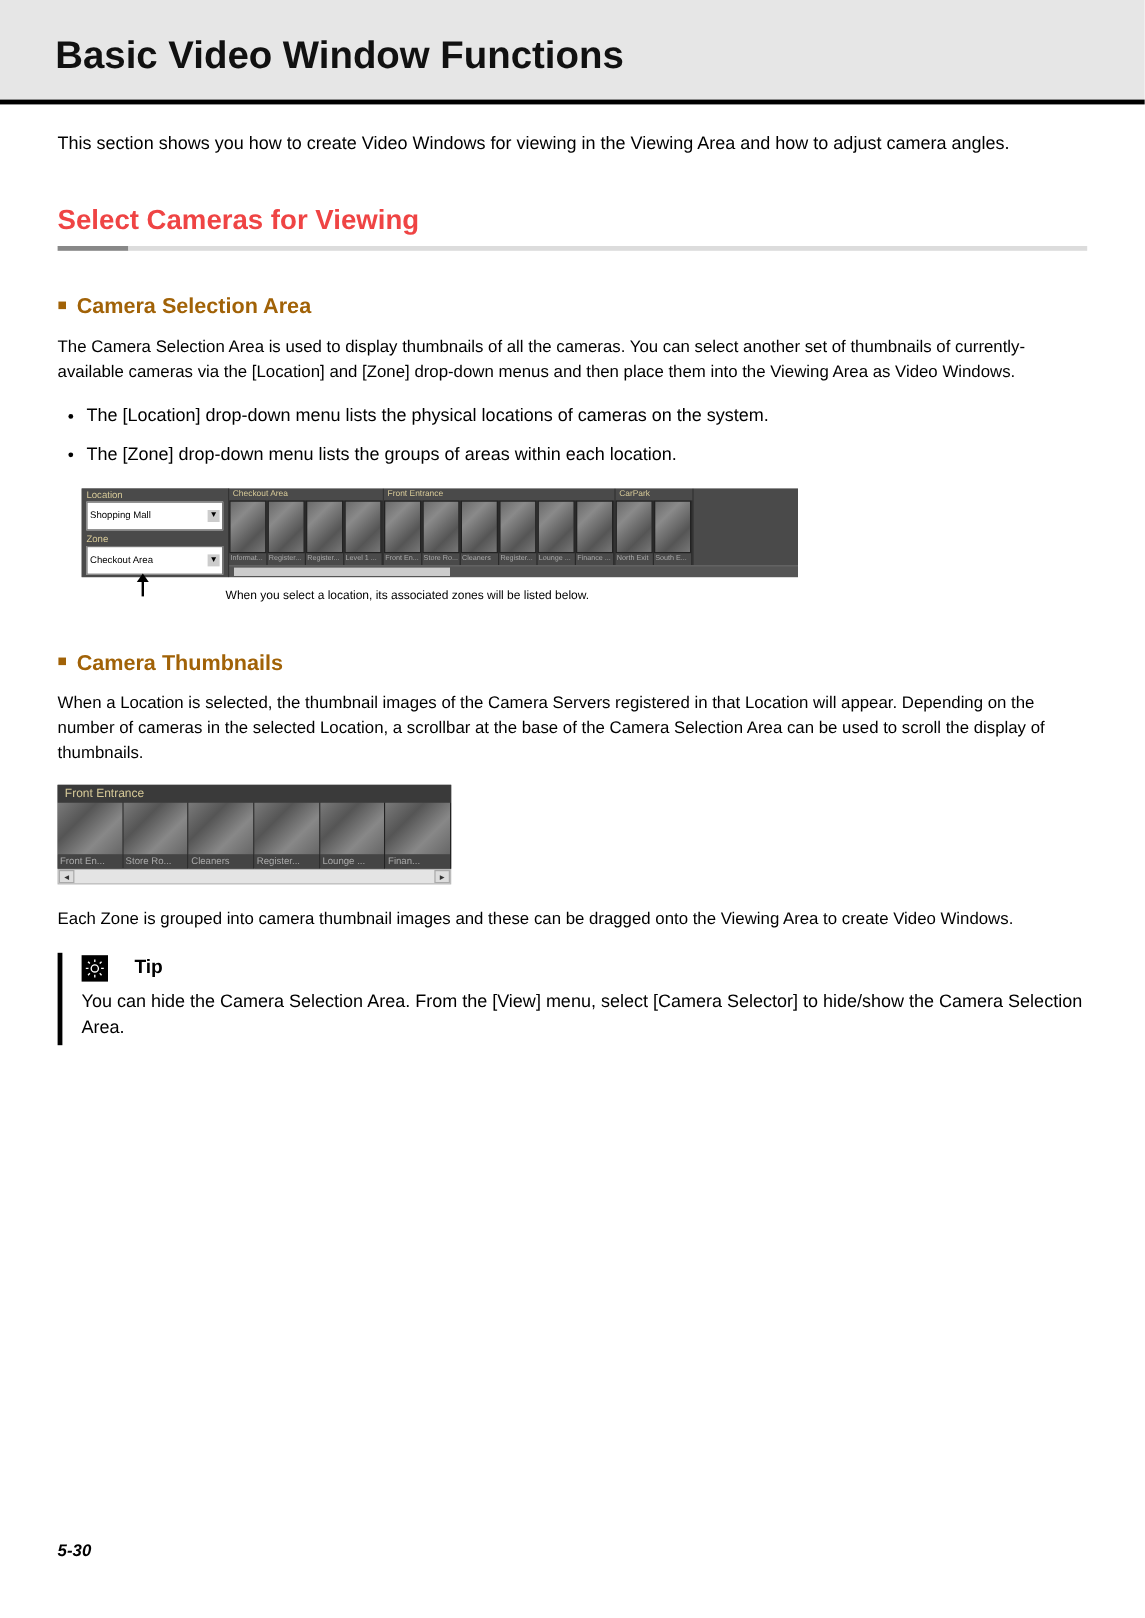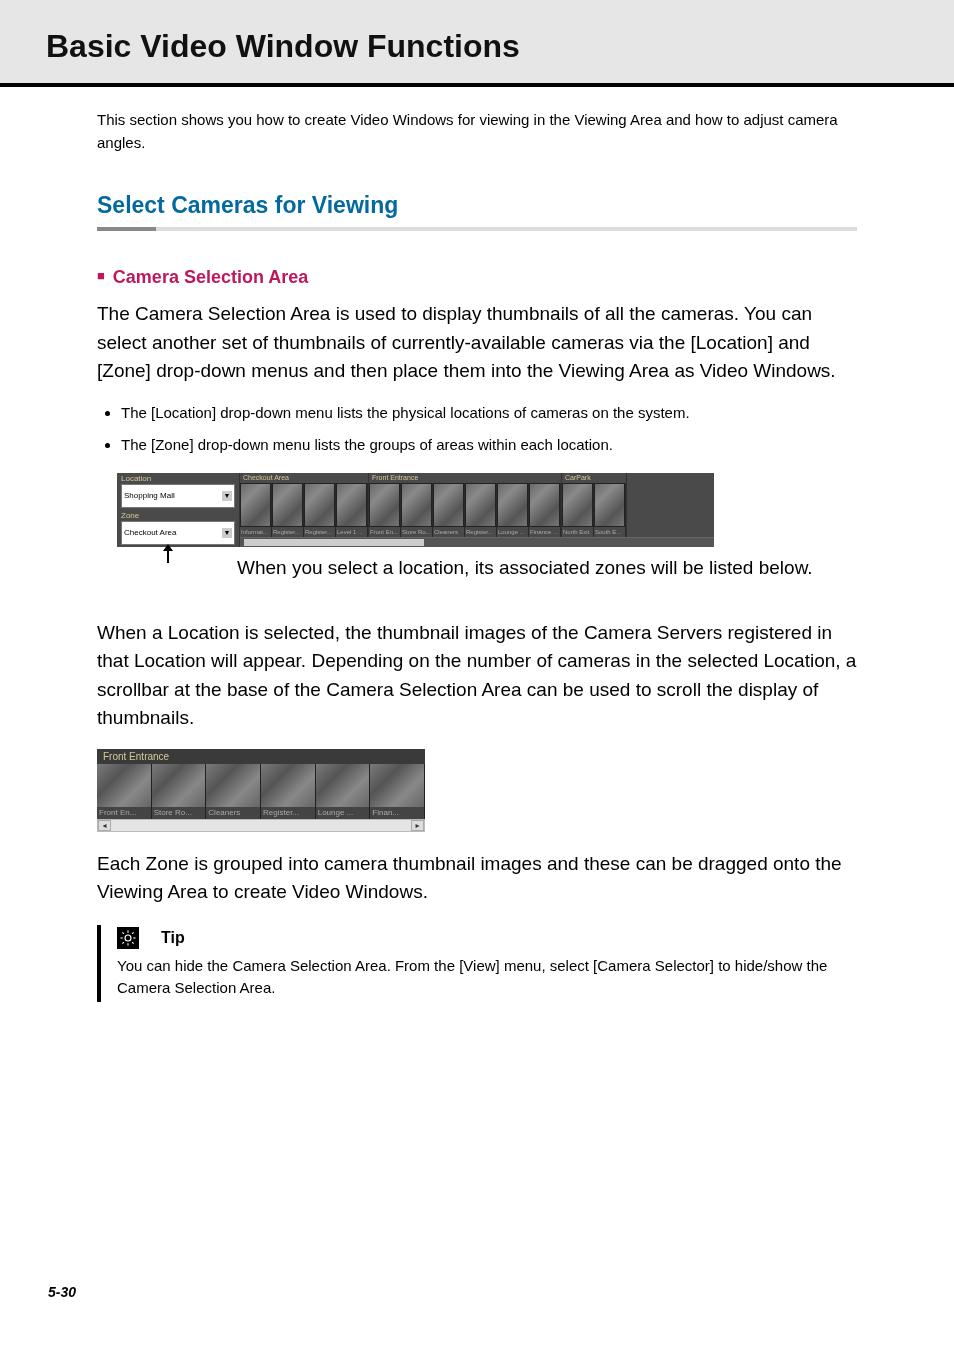--- a/index.html
+++ b/index.html
@@ -16,62 +16,62 @@
       border-bottom: 4px solid #000;
       margin-bottom: 22px;
     }
     .page-header h1 {
       font-size: 32px;
       font-weight: bold;
       font-family: Arial, Helvetica, sans-serif;
       color: #111;
     }
     .content {
-      padding: 0 77px;
+      padding: 0 28px;
     }
     .intro-text {
       font-size: 15px;
       line-height: 1.5;
       margin: 8px 20px 38px 20px;
       color: #000;
     }
     .section-h2 {
       font-size: 23px;
       font-weight: bold;
-      color: #0369a1;
+      color: #ef4444;
       margin: 0 20px 8px 20px;
     }
     .section-underline {
       display: flex;
       margin: 0 20px 36px 20px;
     }
     .section-underline .dark {
       height: 4px;
       background: #888;
       width: 59px;
     }
     .section-underline .light {
       height: 4px;
       background: #dcdcdc;
       flex: 1;
     }
     .sub-h3 {
       font-size: 18px;
       font-weight: bold;
-      color: #be185d;
+      color: #a16207;
       margin: 0 20px 12px 20px;
     }
     .sub-h3 .blk {
       font-size: 13px;
       margin-right: 8px;
       position: relative;
       top: -3px;
     }
     .body-text {
-      font-size: 19px;
+      font-size: 14px;
       line-height: 1.5;
       margin: 0 20px 16px 20px;
     }
     .body-text .mono {
       font-family: Arial, sans-serif;
     }
     .bullets {
       margin: 0 20px 16px 44px;
     }
     .bullets li {
@@ -136,21 +136,21 @@
       content: '';
       position: absolute;
       top: -5px;
       left: -4px;
       border-left: 5px solid transparent;
       border-right: 5px solid transparent;
       border-bottom: 7px solid #000;
     }
     .fig1-container { position: relative; margin-bottom: 10px; }
     .fig1-caption {
-      font-size: 19px;
+      font-size: 10px;
       margin-left: 160px;
       margin-top: 10px;
       margin-bottom: 40px;
     }
     .figure2 {
       margin-left: 20px;
       margin-bottom: 18px;
       width: 328px;
     }
     .fig2-top {
@@ -322,20 +322,23 @@
           </div>
         <div class="fig1-scroll">
             <div class="thumb"></div>
           </div>
       </div>
     </div>
     <div class="fig1-pointer"></div>
     <p class="fig1-caption">When you select a location, its associated zones will be listed below.</p>
   </div>
 
+  <h3 class="sub-h3">
+    <span class="blk">■</span><span>Camera Thumbnails</span>
+  </h3>
 
   <p class="body-text">When a Location is selected, the thumbnail images of the Camera Servers registered in that Location will appear. Depending on the number of cameras in the selected Location, a scrollbar at the base of the Camera Selection Area can be used to scroll the display of thumbnails.</p>
 
   <div class="figure2">
     <div class="fig2-top">
       <div class="fig2-header">Front Entrance</div>
       <div class="fig2-thumbs" id="fig2-thumbs">
           <div class="fig2-cell">
             <div class="fig2-img"></div>
             <div class="fig2-label">Front En...</div>

